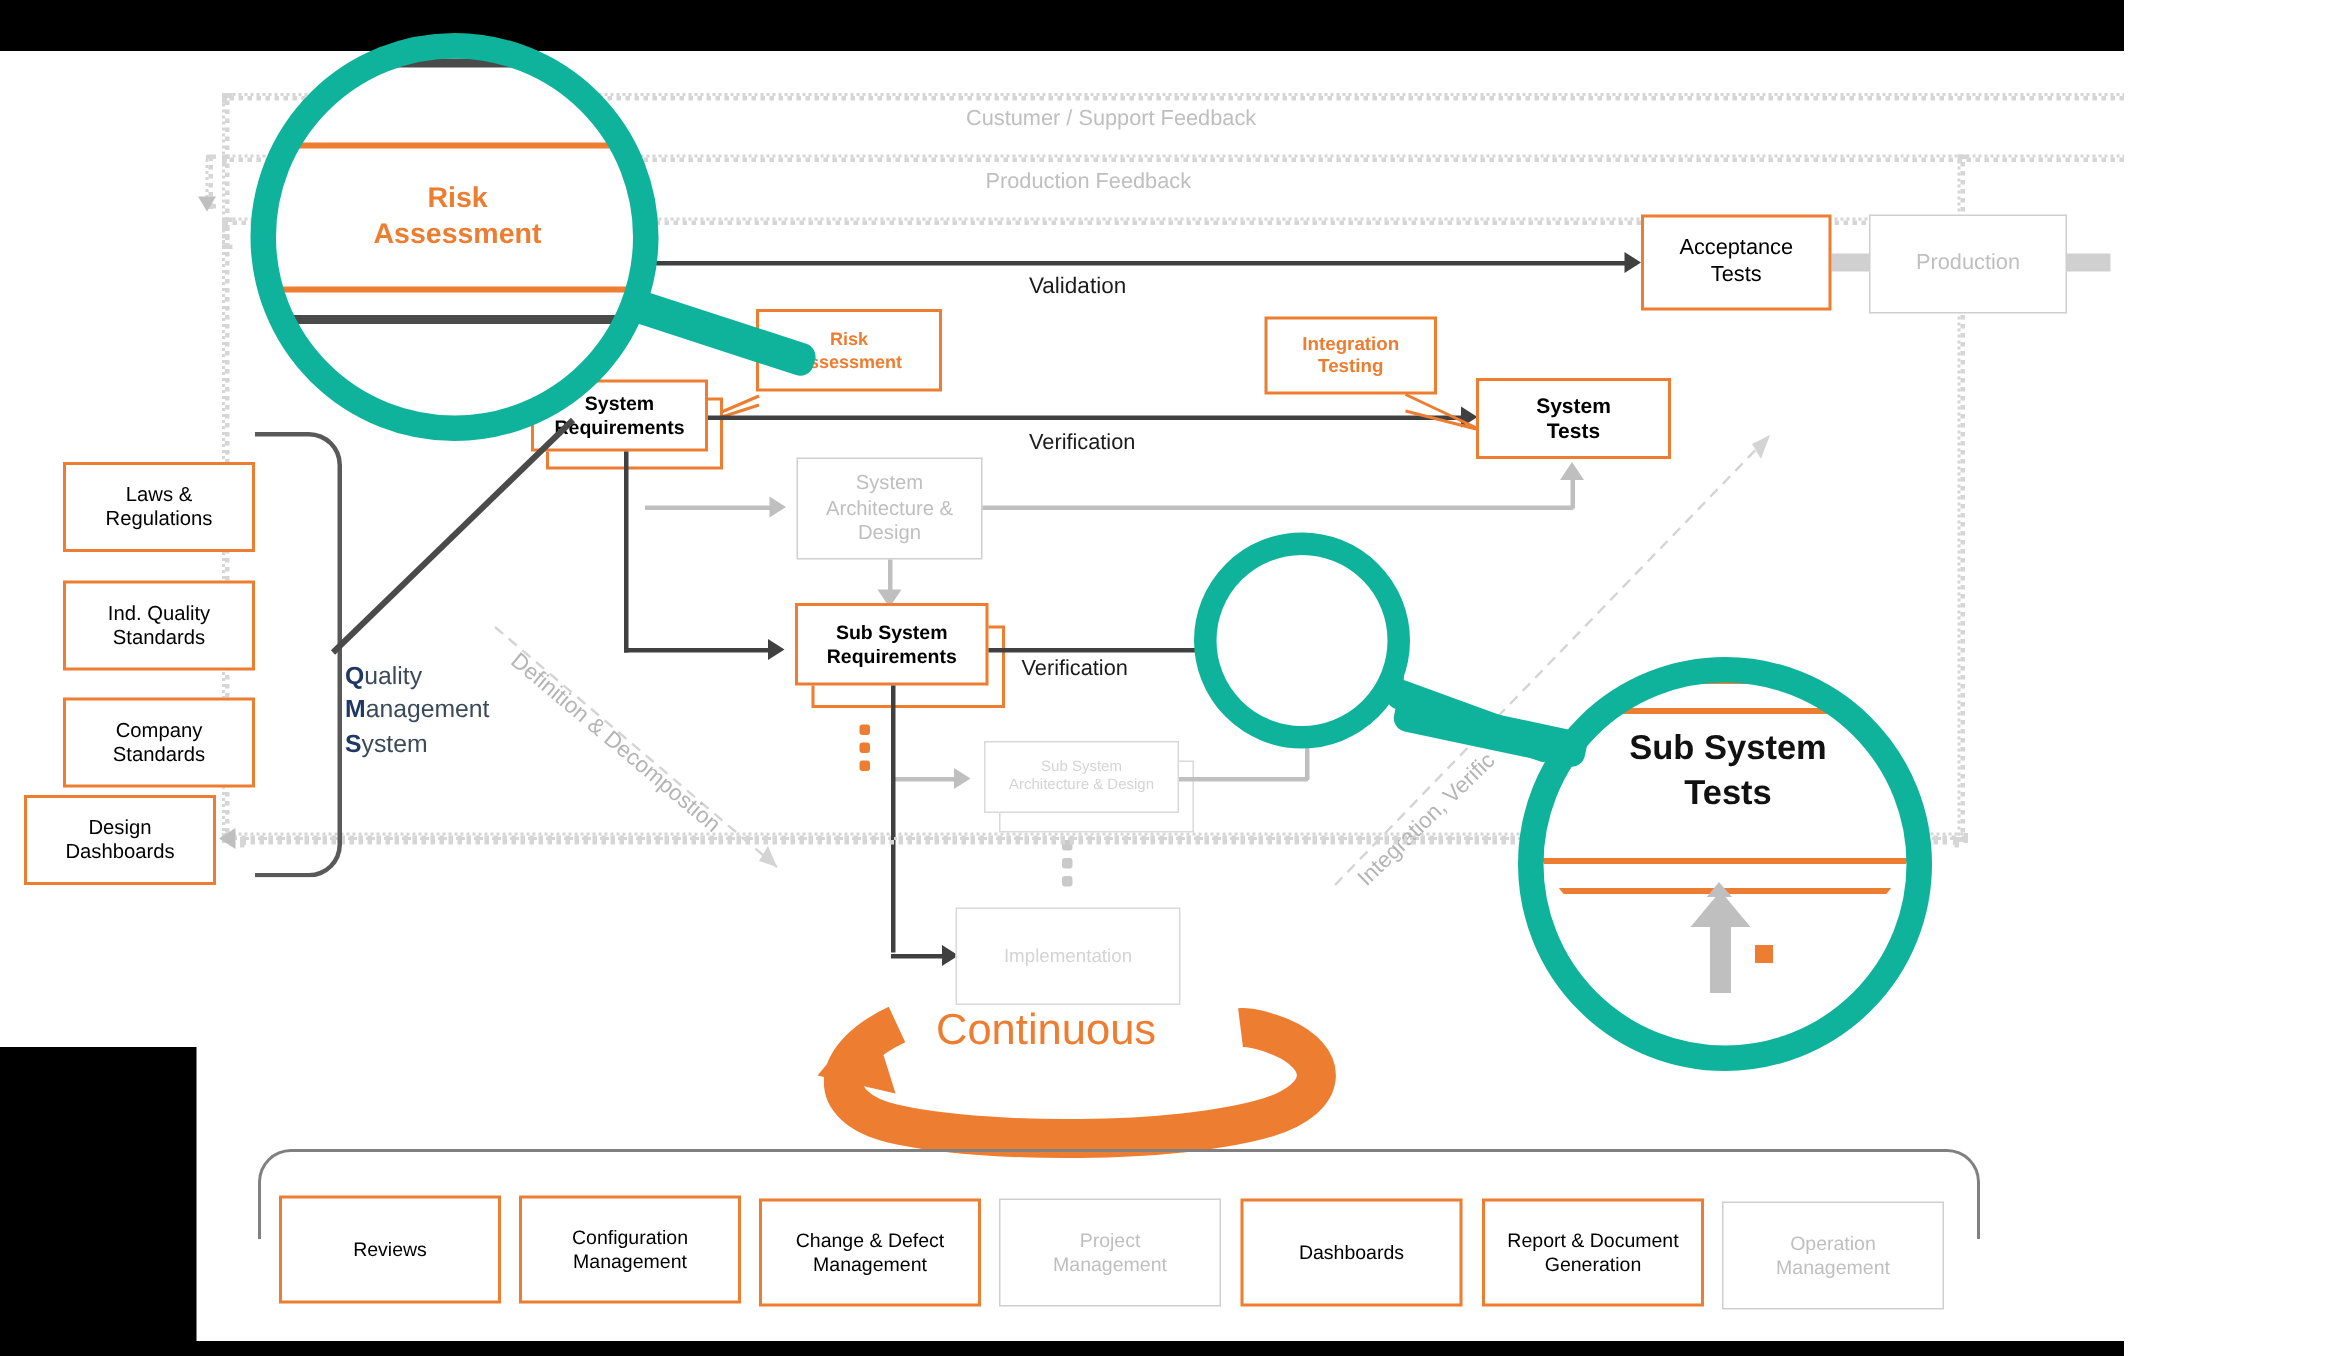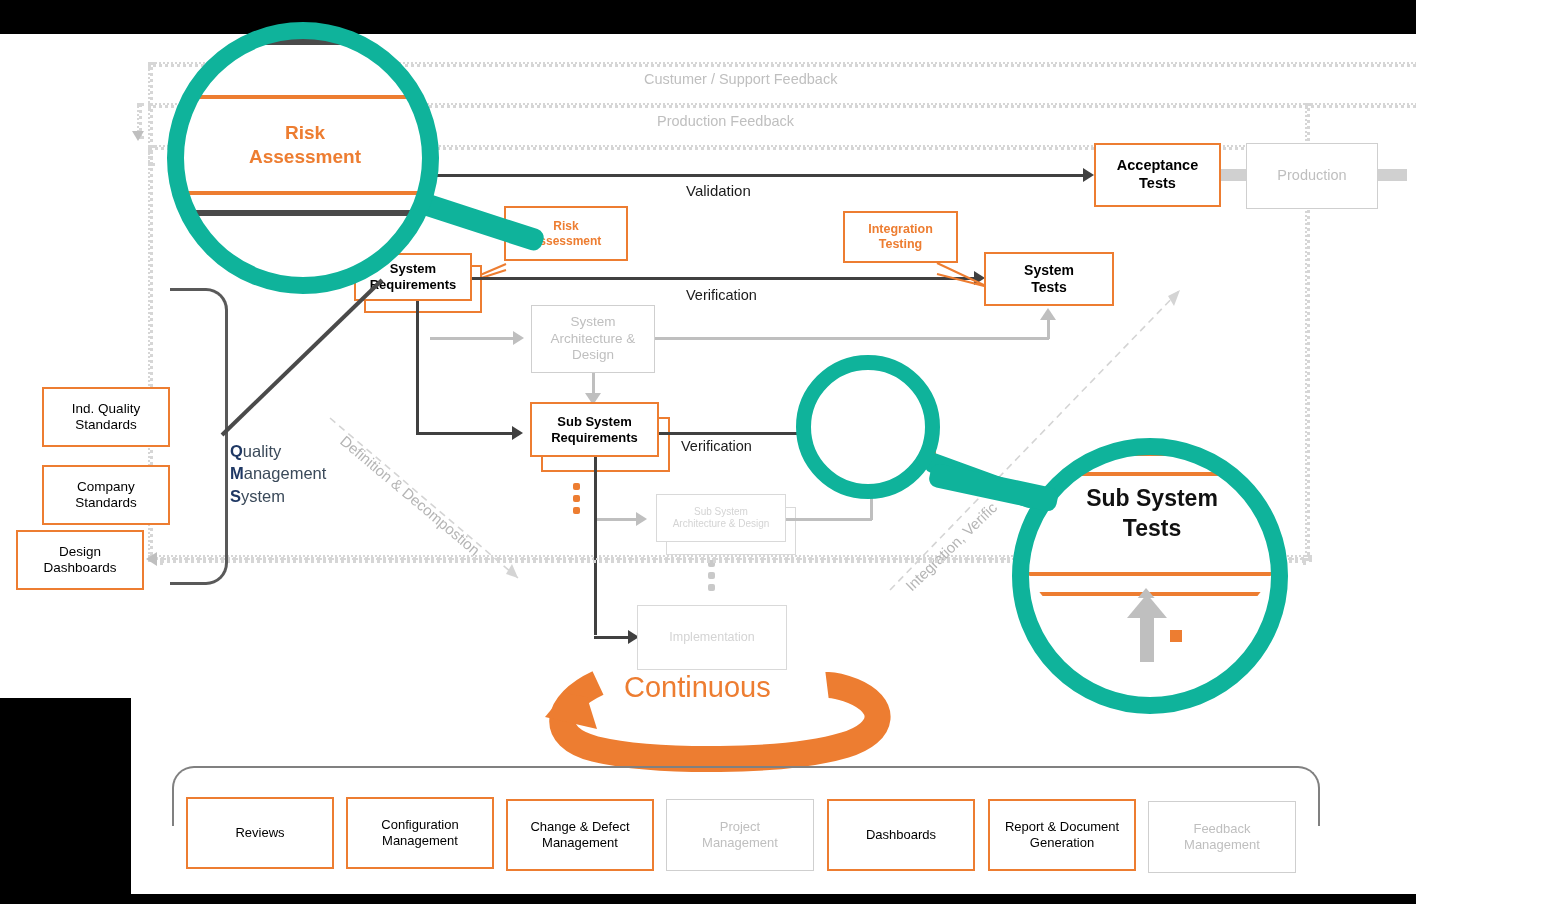--- a/index.html
+++ b/index.html
@@ -97,21 +97,21 @@
   <div class="dotted" style="left:137px;top:103px;width:0;height:30px;border-left-width:2px;"></div>
   <div class="ah down-graythin" style="left:132px;top:131px;"></div>
 
   <div class="fat" style="left:1218px;top:169px;width:32px;"></div>
   <div class="fat" style="left:1375px;top:169px;width:32px;"></div>
 
   <div class="node gray" style="left:1246px;top:143px;width:132px;height:66px;font-size:14.5px;">
     <span>Production</span>
   </div>
 
-  <div class="node orange" style="left:1094px;top:143px;width:127px;height:64px;font-size:14.5px;font-weight:700;">
+  <div class="node orange" style="left:1094px;top:143px;width:127px;height:64px;font-size:14.5px;font-weight:400;">
     <span><span>Acceptance</span><br><span>Tests</span></span>
   </div>
 
 
   <div class="hline dark3" style="left:186px;top:174px;width:905px;"></div>
   <div class="ah right-dark" style="left:1083px;top:168px;"></div>
   <div class="lbl dark" style="left:686px;top:182px;font-size:15px;">Validation</div>
 
   <div class="node orangetext" style="left:504px;top:206px;width:124px;height:55px;font-size:12px;font-weight:600;">
     <span><span>Risk</span><br><span>Assessment</span></span>
@@ -218,20 +218,23 @@
     <polygon points="188,160 176,156 182,146" fill="#D4D4D4"></polygon>
   </svg>
   <div class="rot" style="left:348px;top:432px;transform:rotate(40deg);font-size:15px;">Definition &amp; Decompostion</div>
 
   <svg style="position:absolute;left:890px;top:590px;width:300px;height:310px;overflow:visible;">
     <line x1="0" y1="0" x2="290" y2="-300" stroke="#D4D4D4" stroke-width="1.6" stroke-dasharray="7 5"></line>
     <polygon points="290,-300 278,-294 284,-284" fill="#D4D4D4"></polygon>
   </svg>
   <div class="rot" style="left:902px;top:582px;transform:rotate(-44deg);font-size:15px;">Integration, Verific</div>
 
+  <div class="node orange" style="left:42px;top:308px;width:128px;height:60px;font-size:13.5px;">
+    <span><span>Laws &amp;</span><br><span>Regulations</span></span>
+  </div>
   <div class="node orange" style="left:42px;top:387px;width:128px;height:60px;font-size:13.5px;">
     <span><span>Ind. Quality</span><br><span>Standards</span></span>
   </div>
   <div class="node orange" style="left:42px;top:465px;width:128px;height:60px;font-size:13.5px;">
     <span><span>Company</span><br><span>Standards</span></span>
   </div>
   <div class="node orange" style="left:16px;top:530px;width:128px;height:60px;font-size:13.5px;">
     <span><span>Design</span><br><span>Dashboards</span></span>
   </div>
 
@@ -263,21 +266,21 @@
   <div class="node gray" style="left:666px;top:799px;width:148px;height:72px;font-size:13px;">
     <span><span>Project</span><br><span>Management</span></span>
   </div>
   <div class="node orange" style="left:988px;top:799px;width:148px;height:72px;font-size:13px;">
     <span><span>Report &amp; Document</span><br><span>Generation</span></span>
   </div>
   <div class="node orange" style="left:827px;top:799px;width:148px;height:72px;font-size:13px;">
     <span><span>Dashboards</span></span>
   </div>
   <div class="node gray" style="left:1148px;top:801px;width:148px;height:72px;font-size:13px;">
-    <span><span>Feedback</span><br><span>Management</span></span>
+    <span><span>Operation</span><br><span>Management</span></span>
   </div>
 
   <div class="maghandle" style="left:400px;top:185px;width:150px;height:22px;transform:rotate(18deg);"></div>
 
   <div class="magclip" style="left:175px;top:30px;width:256px;height:256px;">
 
     <div class="zline" style="left:0;top:9px;width:260px;height:6px;"></div>
     <div class="zbox" style="left:5px;top:65px;width:250px;height:100px;color:#ED7D31;font-size:19px;font-weight:600;line-height:1.28;">
       <span><span>Risk</span><br><span>Assessment</span></span>
     </div>

